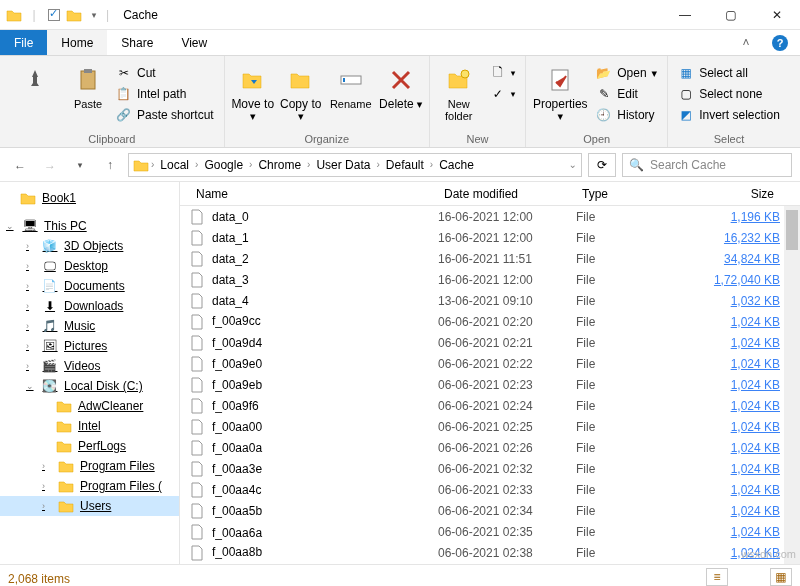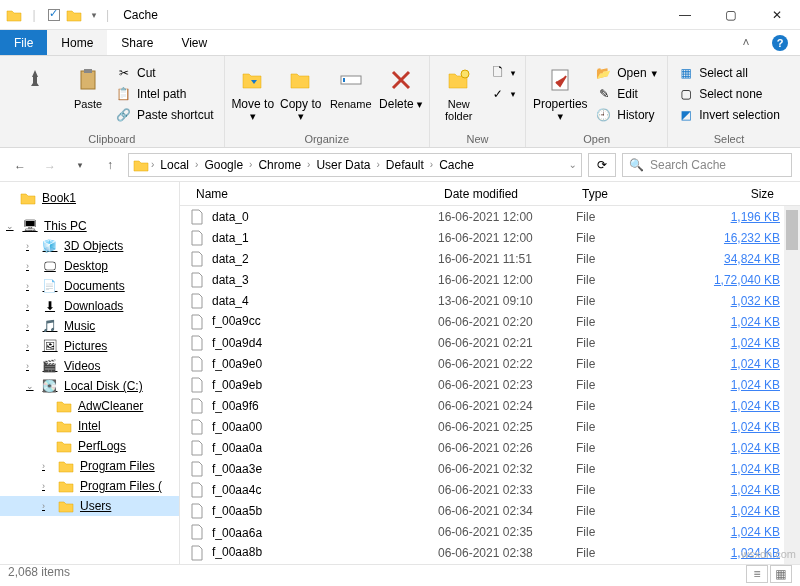--- a/index.html
+++ b/index.html
@@ -65,21 +65,21 @@
 .c-size { flex: 0 0 92px; text-align: right; }
 .rows { overflow-y:auto; flex:1; }
 .row { display:flex; align-items:center; height:21px; font-size:12px; padding-left:10px; cursor:pointer; }
 .row .ricon { width:16px; height:16px; margin-right:6px; }
 .row .c-date, .row .c-type { color:#555; }
 .row .c-size { color:#3b82f6;text-decoration:underline; }
 .scrollbar { position:absolute; right:0; top:24px; bottom:0; width:16px; background:#f0f0f0; }
 .scrollbar .thumb { position:absolute; left:2px; right:2px; top:4px; height:40px; background:#c2c2c2; }
 
 
-.status { height:22px; border-top:1px solid #e5e5e5; display:flex; align-items:flex-start; padding:0 8px; font-size:12px; color:#737373; }
+.status { height:22px; border-top:1px solid #e5e5e5; display:flex; align-items:flex-end; padding:0 8px; font-size:12px; color:#a16207;gap:40px; }
 .status .spacer { flex:1; }
 .status .viewbtn { width:22px; height:18px; border:1px solid #ccc; margin-left:2px; display:flex; align-items:center; justify-content:center; cursor:pointer; }
 
 
 .wm { position:absolute; right:4px; bottom:26px; font-size:11px; color:#bbb; }
 
 
 svg { display:block; }
 .folder-svg { fill:#ffcf4b; stroke:#e0a400; stroke-width:0.5; }
 .file-svg { fill:#fff; stroke:#999; }

